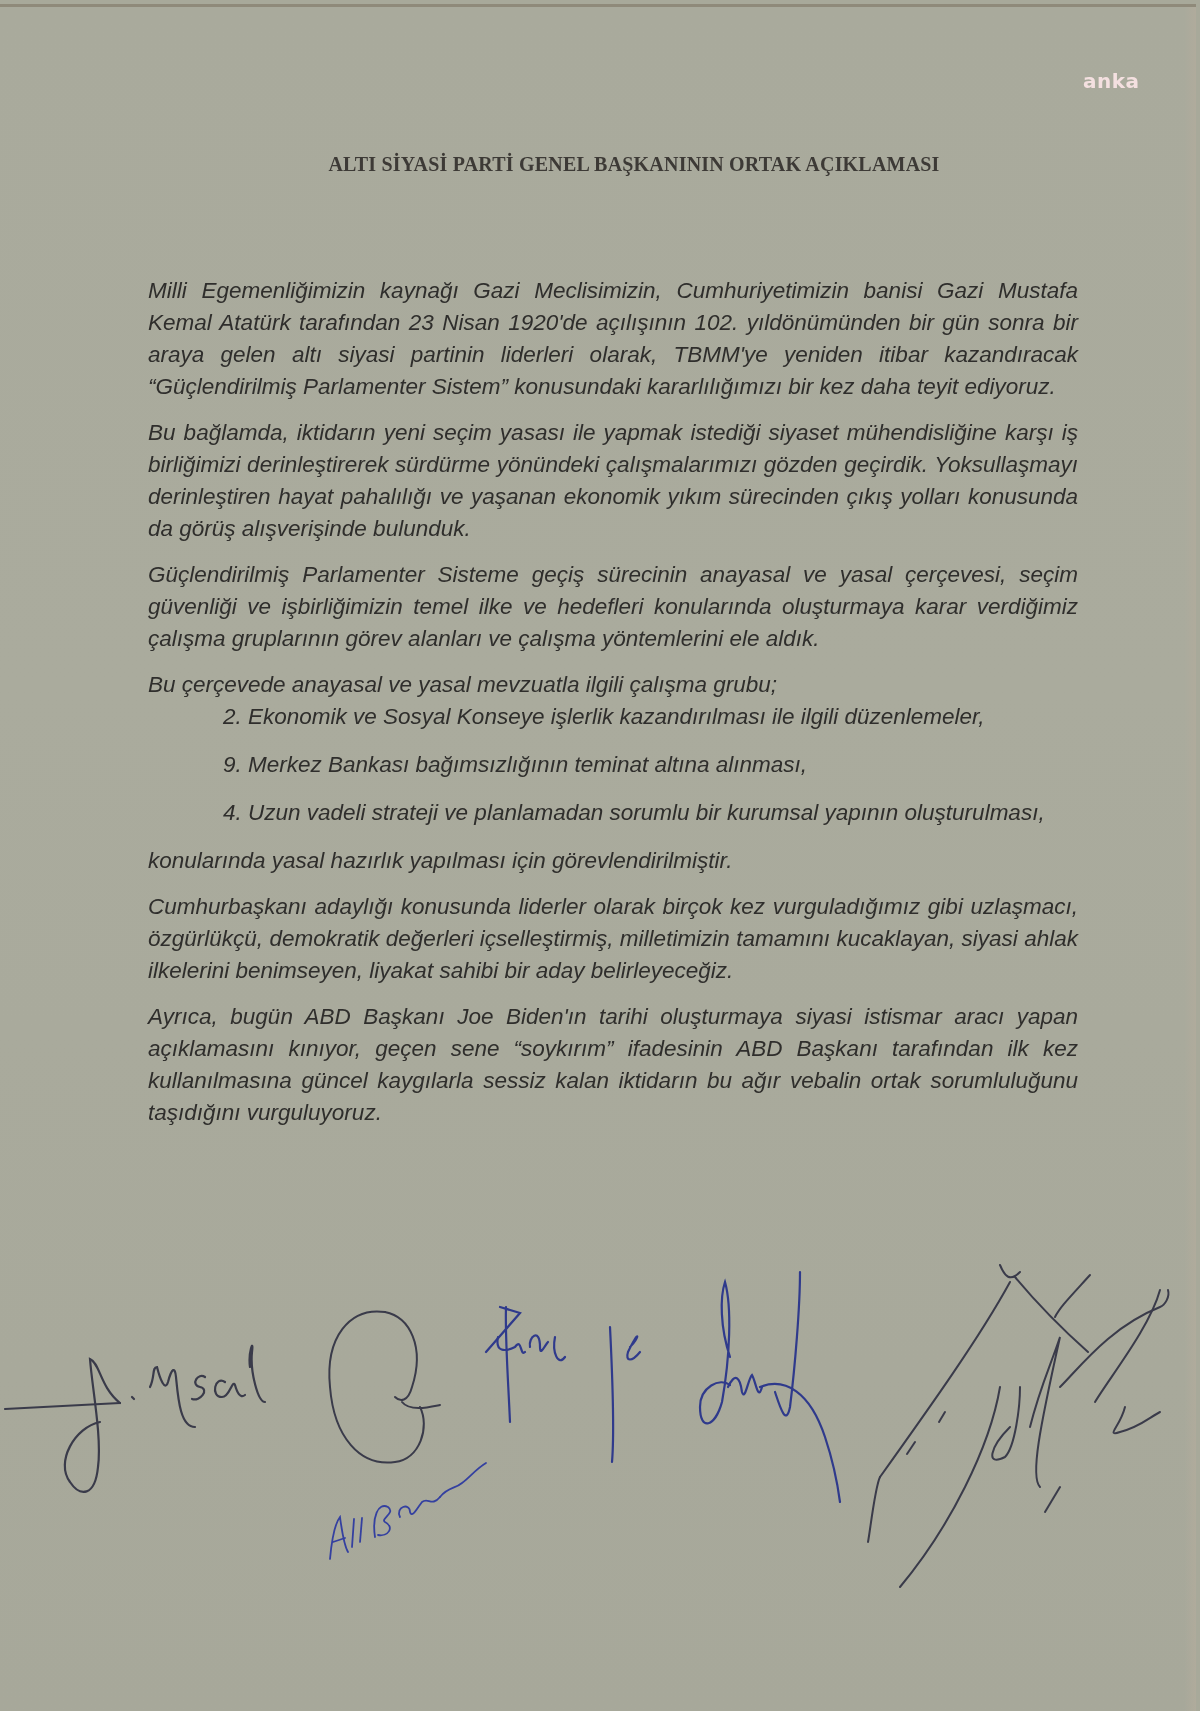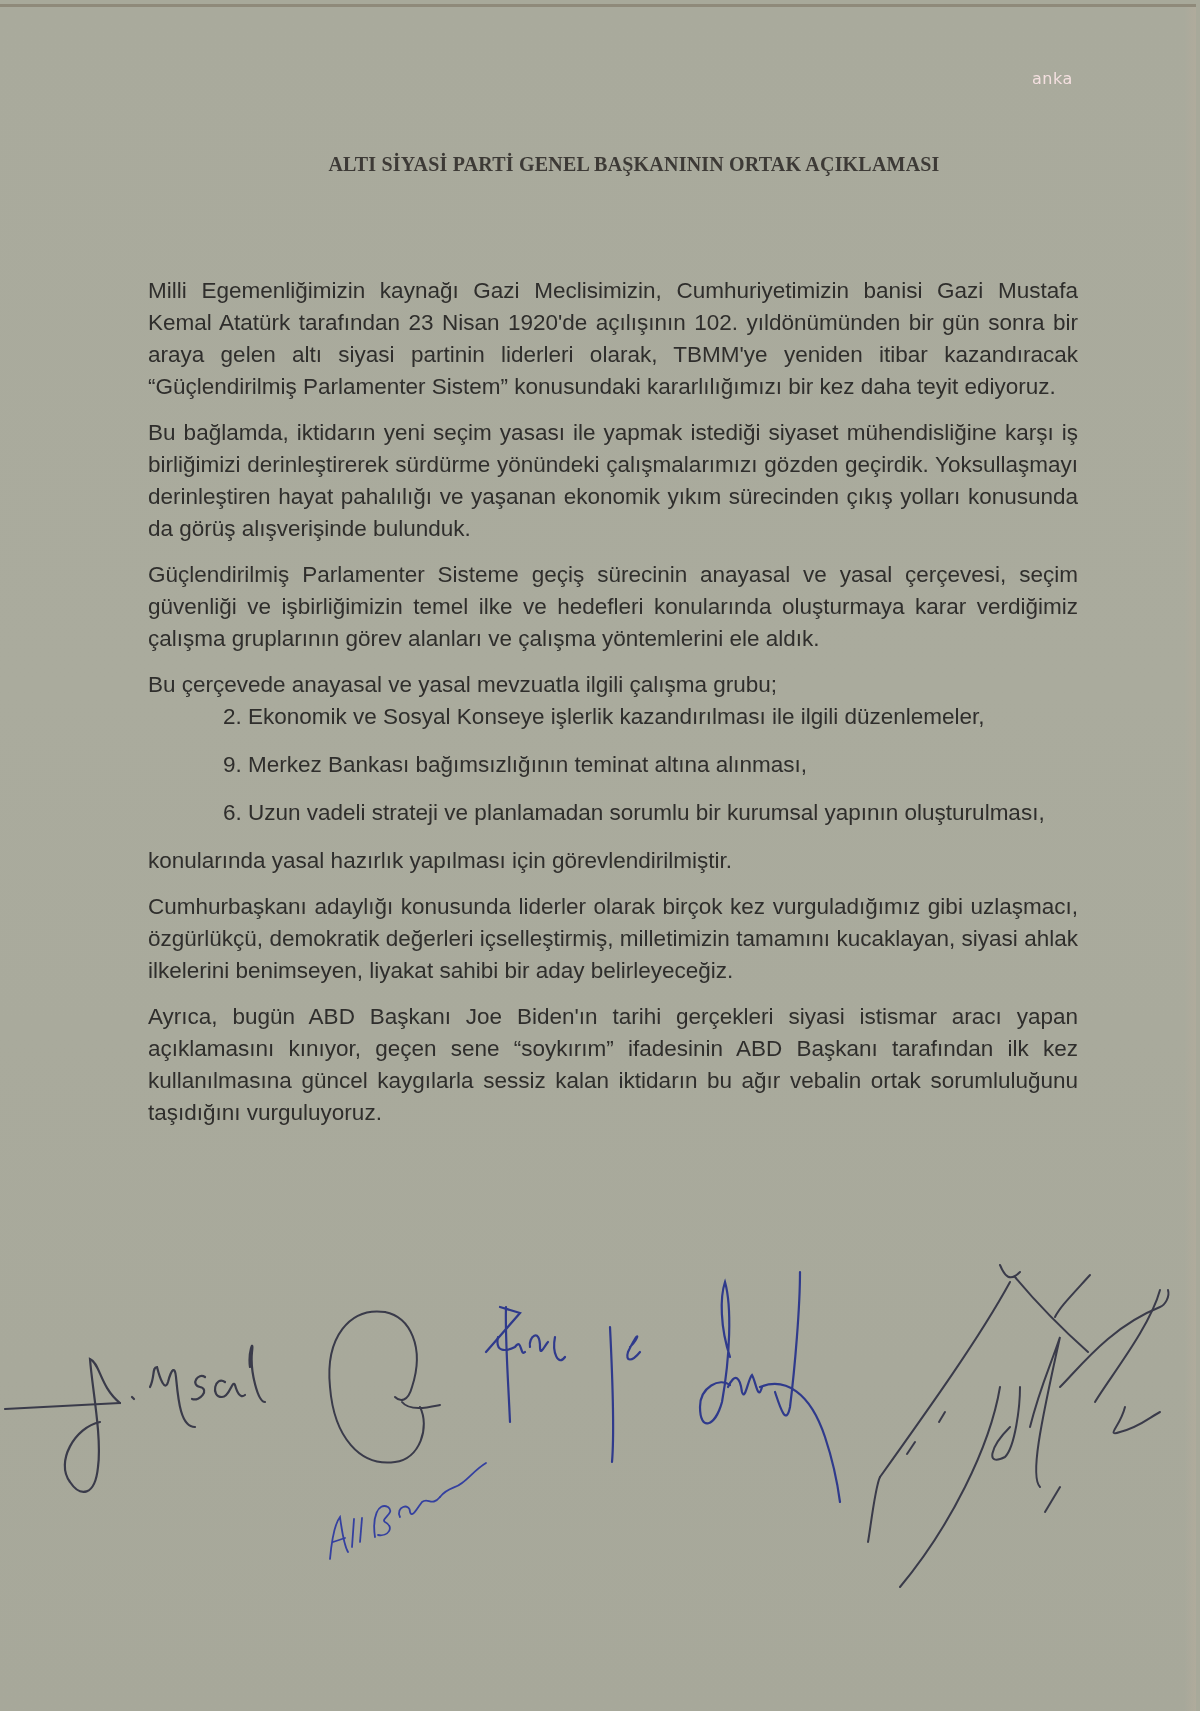--- a/index.html
+++ b/index.html
@@ -24,25 +24,25 @@
     }
     .paper::after {
       content: "";
       position: absolute;
       right: 0; top: 0; bottom: 0;
       width: 12px;
       background: linear-gradient(90deg, rgba(170,165,150,0) 0%, #b0ab9c 100%);
     }
     .watermark {
       position: absolute;
-      left: 1032px;
+      left: 1083px;
       top: 62px;
       font-family: "DejaVu Sans", sans-serif;
-      font-weight: normal;
-      font-size: 16px;
+      font-weight: bold;
+      font-size: 20px;
       color: #f4e0e0;
       letter-spacing: 0.5px;
     }
     .title-block {
       position: absolute;
       left: 0;
       width: 1196px;
       top: 142px;
       text-align: center;
       font-family: "Liberation Serif", serif;
@@ -63,20 +63,21 @@
     .body-text {
       position: absolute;
       left: 148px;
       width: 930px;
       top: 268px;
       font-family: "Liberation Sans", sans-serif;
       font-size: 22.5px;
       line-height: 32px;
       color: #2f2e2c;
       text-align: justify;
+      font-style: italic;
     }
     .para {
       margin: 0 0 14px 0;
     }
     .list {
       margin: 0 0 0 0;
       padding: 0;
       list-style: none;
     }
     .list-item {
@@ -122,25 +123,25 @@
   </div>
 
   <div class="body-text">
     <p class="para">Milli Egemenliğimizin kaynağı Gazi Meclisimizin, Cumhuriyetimizin banisi Gazi Mustafa Kemal Atatürk tarafından 23 Nisan 1920'de açılışının 102. yıldönümünden bir gün sonra bir araya gelen altı siyasi partinin liderleri olarak, TBMM'ye yeniden itibar kazandıracak “Güçlendirilmiş Parlamenter Sistem” konusundaki kararlılığımızı bir kez daha teyit ediyoruz.</p>
     <p class="para">Bu bağlamda, iktidarın yeni seçim yasası ile yapmak istediği siyaset mühendisliğine karşı iş birliğimizi derinleştirerek sürdürme yönündeki çalışmalarımızı gözden geçirdik. Yoksullaşmayı derinleştiren hayat pahalılığı ve yaşanan ekonomik yıkım sürecinden çıkış yolları konusunda da görüş alışverişinde bulunduk.</p>
     <p class="para">Güçlendirilmiş Parlamenter Sisteme geçiş sürecinin anayasal ve yasal çerçevesi, seçim güvenliği ve işbirliğimizin temel ilke ve hedefleri konularında oluşturmaya karar verdiğimiz çalışma gruplarının görev alanları ve çalışma yöntemlerini ele aldık.</p>
     <p class="para" style="margin-bottom:0;">Bu çerçevede anayasal ve yasal mevzuatla ilgili çalışma grubu;</p>
     <ul class="list">
       <li class="list-item">2. Ekonomik ve Sosyal Konseye işlerlik kazandırılması ile ilgili düzenlemeler,</li>
       <li class="list-item">9. Merkez Bankası bağımsızlığının teminat altına alınması,</li>
-      <li class="list-item last">6. Uzun vadeli strateji ve planlamadan sorumlu bir kurumsal yapının oluşturulması,</li>
+      <li class="list-item last">4. Uzun vadeli strateji ve planlamadan sorumlu bir kurumsal yapının oluşturulması,</li>
     </ul>
     <p class="para">konularında yasal hazırlık yapılması için görevlendirilmiştir.</p>
     <p class="para">Cumhurbaşkanı adaylığı konusunda liderler olarak birçok kez vurguladığımız gibi uzlaşmacı, özgürlükçü, demokratik değerleri içselleştirmiş, milletimizin tamamını kucaklayan, siyasi ahlak ilkelerini benimseyen, liyakat sahibi bir aday belirleyeceğiz.</p>
-    <p class="para">Ayrıca, bugün ABD Başkanı Joe Biden'ın tarihi gerçekleri siyasi istismar aracı yapan açıklamasını kınıyor, geçen sene “soykırım” ifadesinin ABD Başkanı tarafından ilk kez kullanılmasına güncel kaygılarla sessiz kalan iktidarın bu ağır vebalin ortak sorumluluğunu taşıdığını vurguluyoruz.</p>
+    <p class="para">Ayrıca, bugün ABD Başkanı Joe Biden'ın tarihi oluşturmaya siyasi istismar aracı yapan açıklamasını kınıyor, geçen sene “soykırım” ifadesinin ABD Başkanı tarafından ilk kez kullanılmasına güncel kaygılarla sessiz kalan iktidarın bu ağır vebalin ortak sorumluluğunu taşıdığını vurguluyoruz.</p>
   </div>
 
   <div class="signatures">
     <svg width="1196" height="420" viewBox="0 1240 1196 420">
 
       <g fill="none" stroke="#3a3b4a" stroke-width="2.2" stroke-linecap="round">
         <path d="M5 1402 C 40 1400, 80 1398, 120 1396"></path>
         <path d="M120 1396 C 100 1380, 100 1356, 90 1352 C 92 1380, 102 1430, 98 1460 C 95 1490, 80 1490, 70 1475 C 55 1455, 75 1420, 100 1415"></path>
         <path d="M132 1390 l 2 2"></path>
         <path d="M150 1380 C 155 1370, 152 1360, 157 1360 C 160 1372, 165 1385, 168 1375 C 172 1360, 175 1360, 176 1370 C 178 1390, 180 1420, 195 1420"></path>

